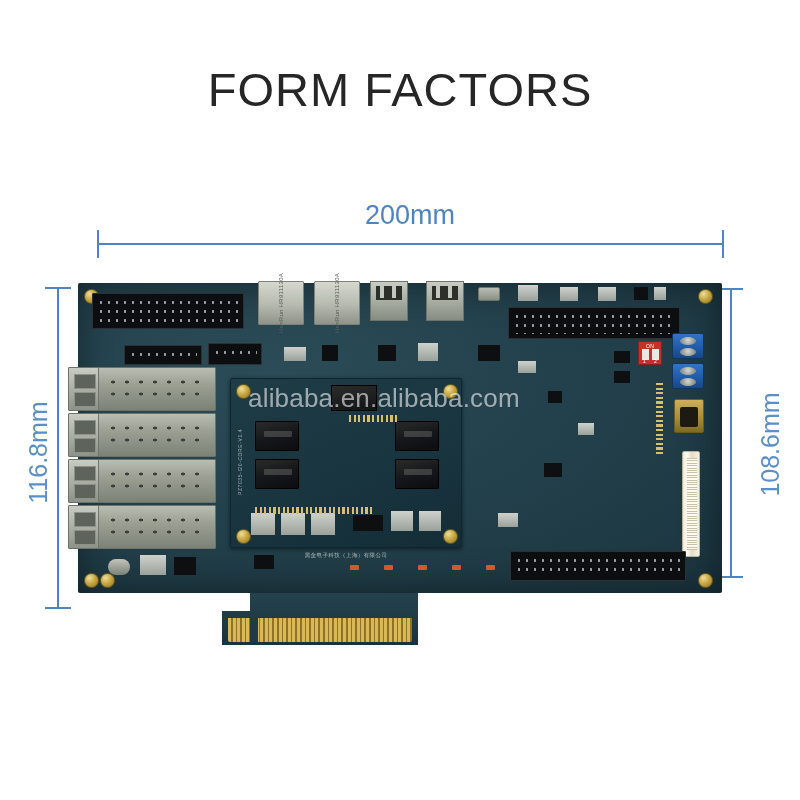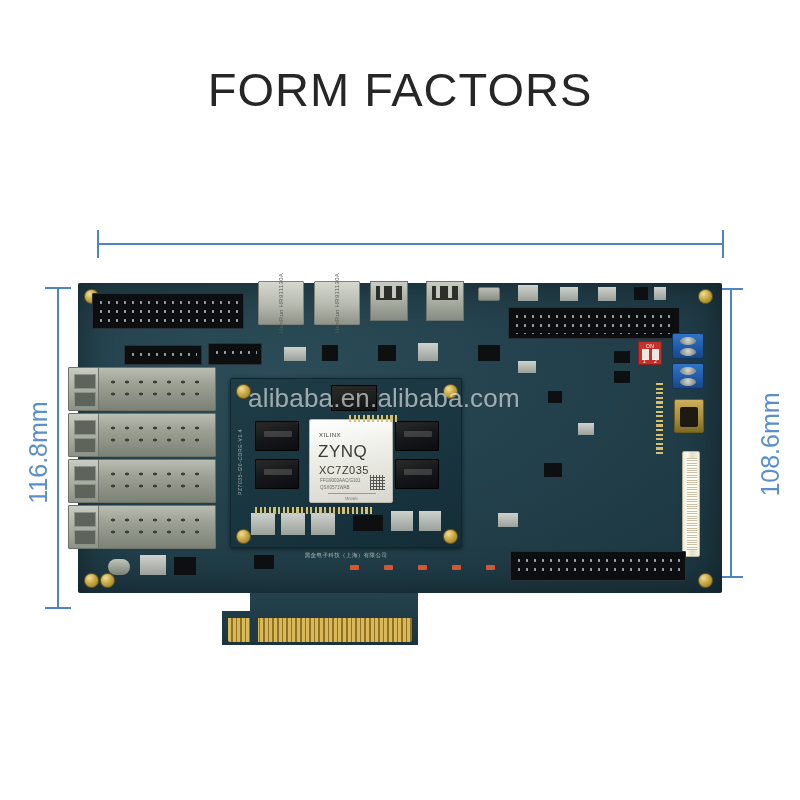--- a/index.html
+++ b/index.html
@@ -281,20 +281,21 @@
   .cap-el{ position:absolute; background: linear-gradient(180deg,#c0c4bb,#7d8279); border-radius:1px;}
   .led { position:absolute; width:9px; height:5px; background:#d8552f; border-radius:1px;}
 </style>
 </head>
 <body>
 
 <div id="page">
 
   <div class="title">FORM FACTORS</div>
 
+  <div class="dim-label-top">200mm</div>
   <div class="dim-line-top"></div>
   <div class="dim-cap cap-top-l"></div>
   <div class="dim-cap cap-top-r"></div>
 
   <div class="dim-line-left"></div>
   <div class="dim-cap cap-left-t"></div>
   <div class="dim-cap cap-left-b"></div>
   <div class="dim-label-left">116.8mm</div>
 
   <div class="dim-line-right"></div>
@@ -412,30 +413,20 @@
         <div class="som-edge-txt">PZ7035-I20-CORE-V1.4</div>
 
         <div class="ddr" style="left:24px; top:42px;"></div>
         <div class="ddr" style="left:24px; top:80px;"></div>
         <div class="ddr" style="left:164px; top:42px;"></div>
         <div class="ddr" style="left:164px; top:80px;"></div>
 
         <div class="comp" style="left:100px; top:6px; width:46px; height:26px;
              background:linear-gradient(170deg,#2b2c29,#121316); border:1px solid #000;"></div>
 
-        <div id="zynq">
-          <span class="brand">XILINX</span>
-          <span class="fam">ZYNQ</span>
-          <span class="pn">XC7Z035</span>
-          <span class="l3">FFG9003AAC/G101</span>
-          <span class="l4">QSX0571WAB</span>
-          <span class="qr"></span>
-          <span class="bar"></span>
-          <span class="foot">TAIWAN</span>
-        </div>
 
         <div class="comp sil" style="left:20px; top:134px; width:24px; height:22px;"></div>
         <div class="comp sil" style="left:50px; top:134px; width:24px; height:22px;"></div>
         <div class="comp sil" style="left:80px; top:134px; width:24px; height:22px;"></div>
         <div class="comp sil" style="left:160px; top:132px; width:22px; height:20px;"></div>
         <div class="comp sil" style="left:188px; top:132px; width:22px; height:20px;"></div>
         <div class="comp blk" style="left:122px; top:136px; width:30px; height:16px;"></div>
 
         <div class="pad-row" style="left:24px; top:128px; width:120px;"></div>
         <div class="pad-row" style="left:118px; top:36px; width:48px;"></div>

